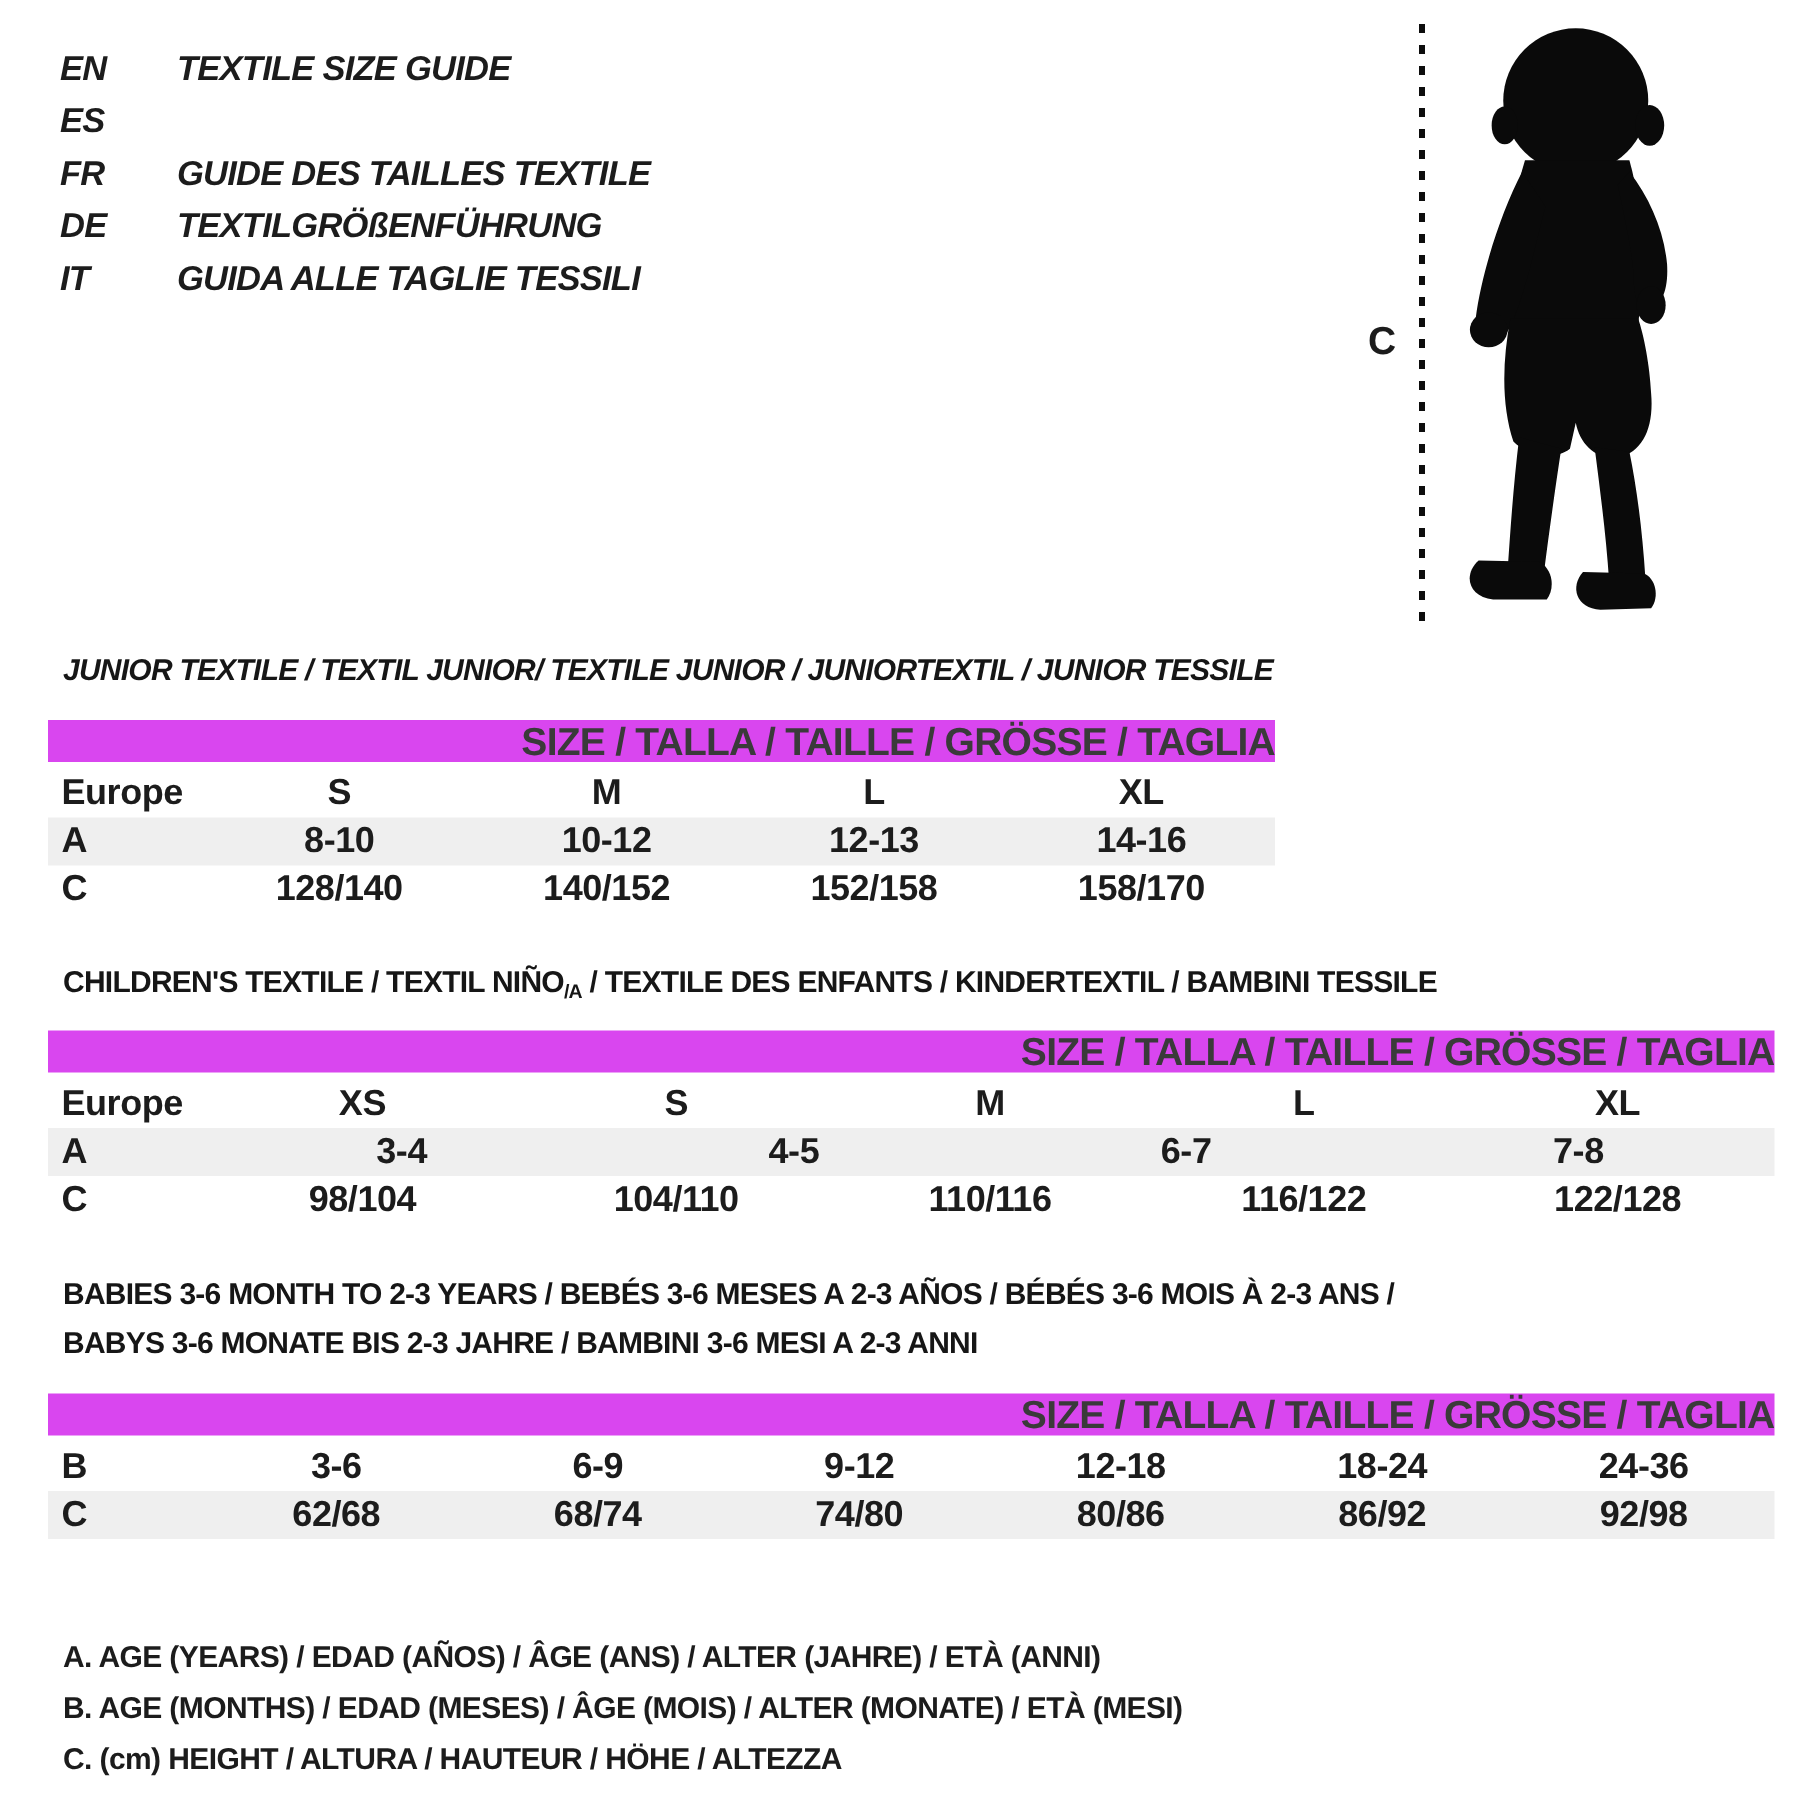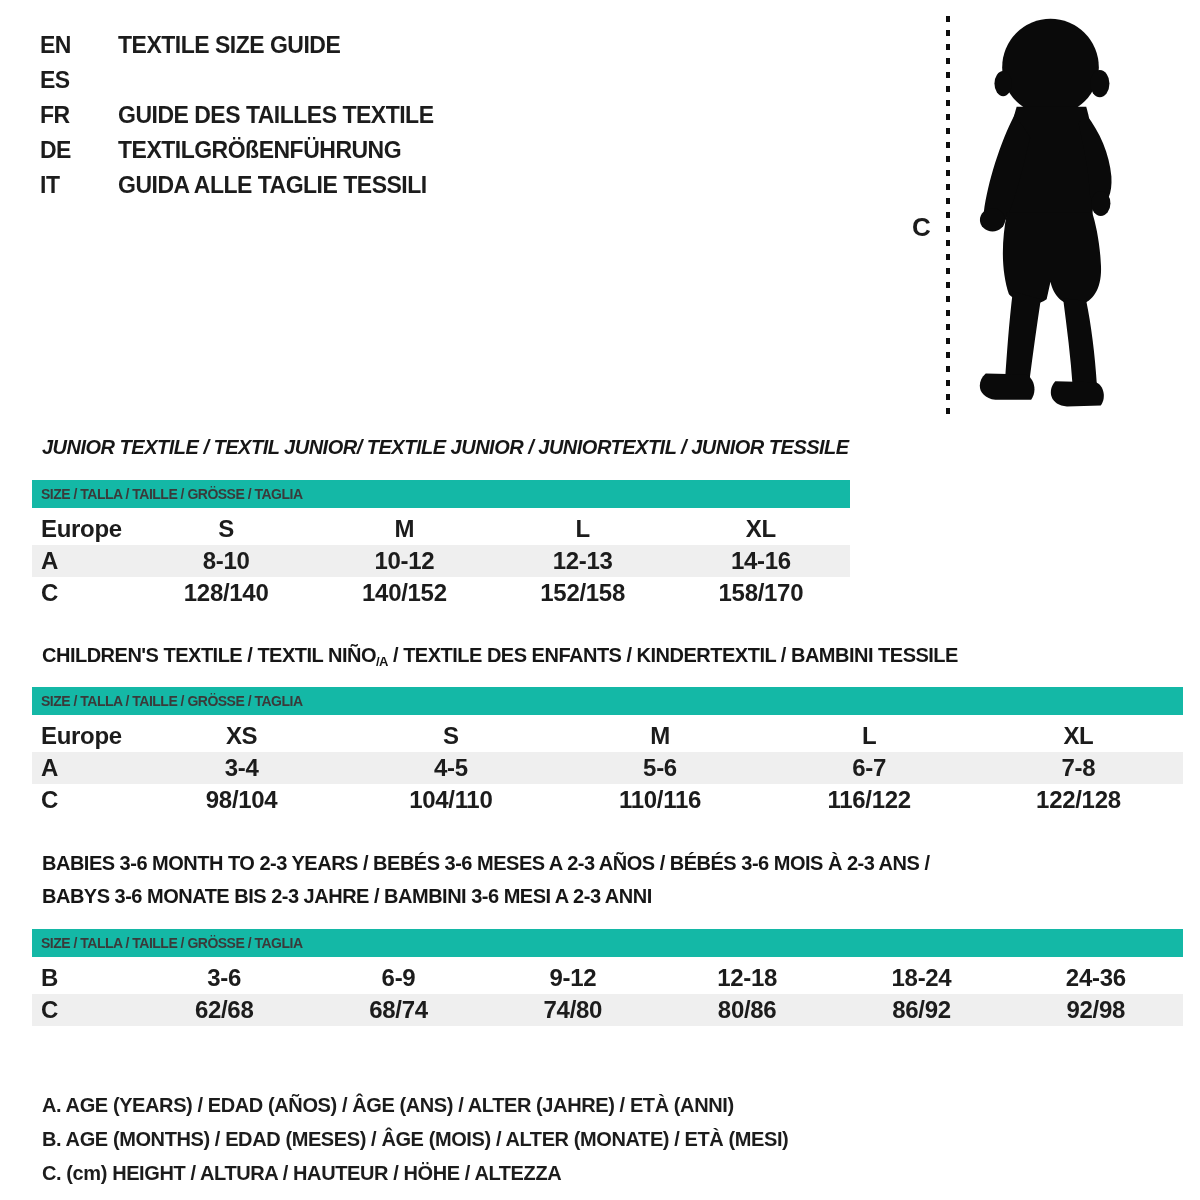--- a/index.html
+++ b/index.html
@@ -8,21 +8,21 @@
     position:relative;
     background:#ffffff;
     font-family:"Liberation Sans","DejaVu Sans",sans-serif;
     font-weight:700;
     color:#1c1c1c;
     overflow:hidden;
   }
 
   
   .lang-block { position:absolute; left:40px; top:28px; }
-  .lang-row { display:flex; height:35px; line-height:35px; font-size:23px; letter-spacing:-0.5px; }
+  .lang-row { display:flex; height:35px; line-height:35px; font-size:23px; letter-spacing:-0.5px;font-style:italic; }
   .lang-code { width:78px; }
   .lang-label { white-space:nowrap; }
 
   
   .measure-line {
     position:absolute; left:946px; top:16px; width:4px; height:402px;
     background:repeating-linear-gradient(to bottom,#0d0d0d 0 6px,transparent 6px 14px);
   }
   .measure-label { position:absolute; left:912px; top:212px; font-size:26px; }
   .baby-svg { position:absolute; left:958px; top:14px; }
@@ -31,24 +31,25 @@
   .section-title { position:absolute; left:42px; font-size:20px; letter-spacing:-0.5px; white-space:nowrap; color:#161616; }
   .title-sub { font-size:13px; vertical-align:-4px; }
 
   .size-table { position:absolute; left:32px; }
   .t-junior   { top:480px; width:818px; }
   .t-children { top:687px; width:1151px; }
   .t-babies   { top:929px; width:1151px; }
 
   .thead {
     height:28px; line-height:28px;
-    background:#14b8a6; color:#3a3a3a;
-    font-size:14px; letter-spacing:-0.5px;
+    background:#d946ef; color:#3a3a3a;
+    font-size:26px; letter-spacing:-0.5px;
     padding-left:9px;
     margin-bottom:5px;
+    text-align:right;
   }
   .trow { display:flex; height:32px; line-height:32px; font-size:24px; letter-spacing:-0.3px; }
   .trow.shade { background:#efefef; }
   .tlabel { width:105px; padding-left:9px; }
   .tcell { flex:1; text-align:center; }
 
   
   .legend { position:absolute; left:42px; top:1068px;margin-top:20px; }
   .legend-line { height:34px; line-height:34px; font-size:20px; letter-spacing:-0.4px; white-space:nowrap; }
 </style>
@@ -134,21 +135,20 @@
     <span class="tcell">XS</span>
     <span class="tcell">S</span>
     <span class="tcell">M</span>
     <span class="tcell">L</span>
     <span class="tcell">XL</span>
   </div>
   <div class="trow shade">
     <span class="tlabel">A</span>
     <span class="tcell">3-4</span>
     <span class="tcell">4-5</span>
-    <span class="tcell">5-6</span>
     <span class="tcell">6-7</span>
     <span class="tcell">7-8</span>
   </div>
   <div class="trow">
     <span class="tlabel">C</span>
     <span class="tcell">98/104</span>
     <span class="tcell">104/110</span>
     <span class="tcell">110/116</span>
     <span class="tcell">116/122</span>
     <span class="tcell">122/128</span>

